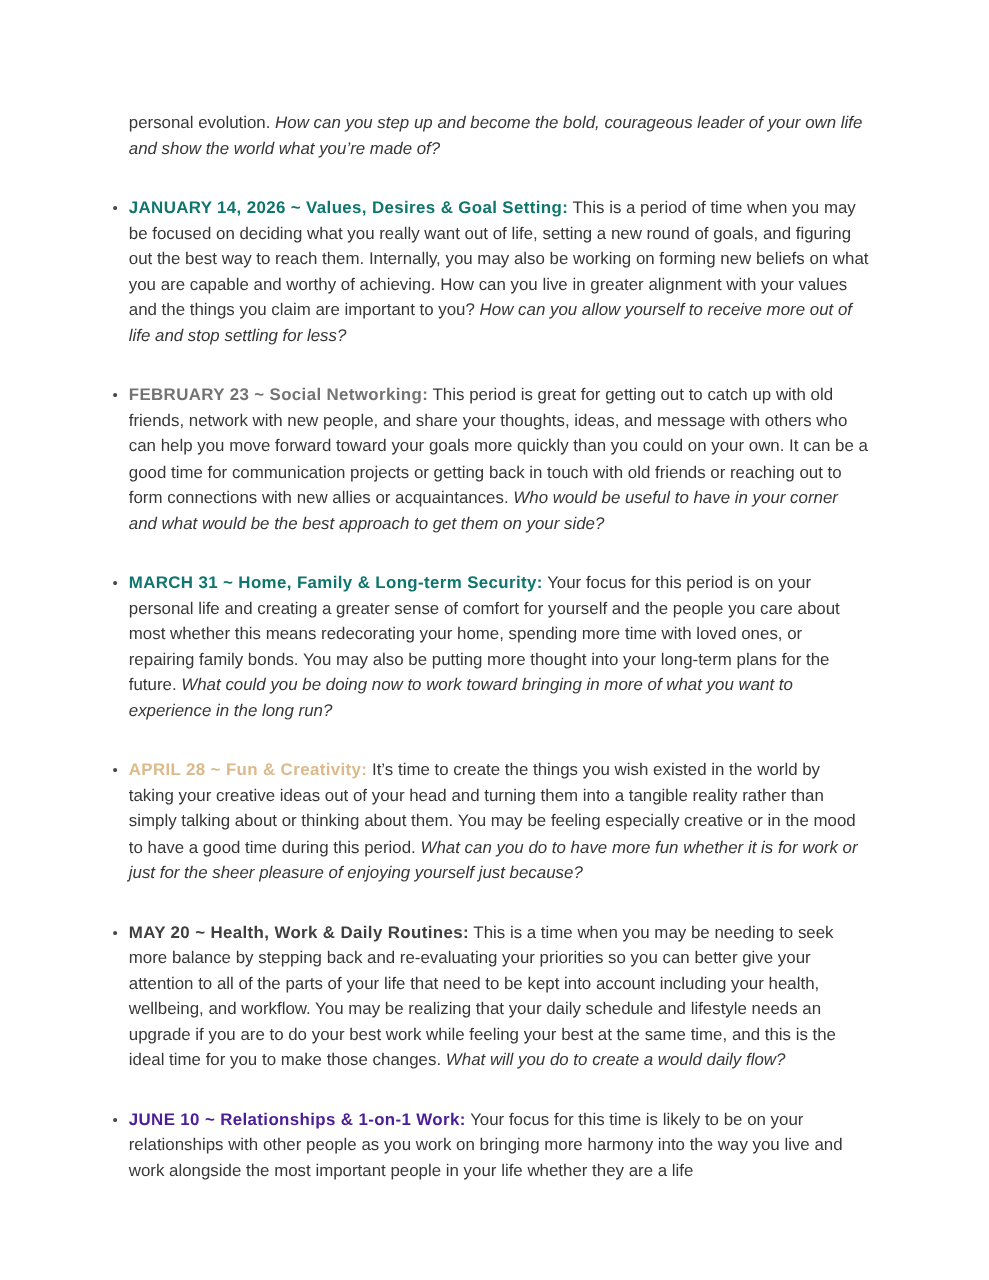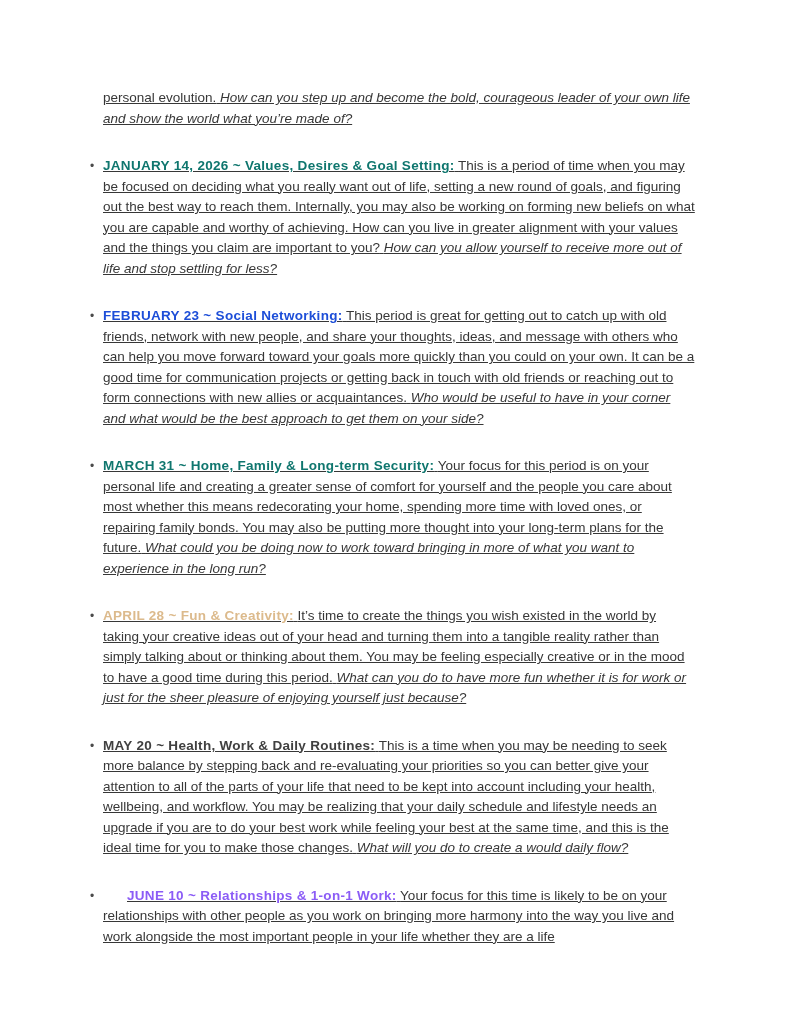--- a/index.html
+++ b/index.html
@@ -16,21 +16,20 @@
   .page {
     box-sizing: border-box;
     width: 791px;
     height: 736px;
     padding: 88px 96px 40px 103px;
     background: #ffffff;
     color: #373737;
     font-size: 13.5px;
     line-height: 20.5px;
     font-weight: 400;
-    text-decoration: underline;
   }
   .intro {
     margin: 0 0 27px 0;
   }
   .entries {
     list-style: none;
     margin: 0;
     padding: 0;
   }
   .entries li {
@@ -69,21 +68,21 @@
 
     <li>
       <span class="marker">•</span>
       <span class="hl" style="color: #0f766e;">JANUARY 14, 2026 ~ Values, Desires &amp; Goal Setting:</span>
       <span>This is a period of time when you may be focused on deciding what you really want out of life, setting a new round of goals, and figuring out the best way to reach them. Internally, you may also be working on forming new beliefs on what you are capable and worthy of achieving. How can you live in greater alignment with your values and the things you claim are important to you?</span>
       <span class="q">How can you allow yourself to receive more out of life and stop settling for less?</span>
     </li>
 
     <li>
       <span class="marker">•</span>
-      <span class="hl" style="color: #1d4ed8;">FEBRUARY 23 ~ Social Networking:</span>
+      <span class="hl" style="color: #737373;">FEBRUARY 23 ~ Social Networking:</span>
       <span>This period is great for getting out to catch up with old friends, network with new people, and share your thoughts, ideas, and message with others who can help you move forward toward your goals more quickly than you could on your own. It can be a good time for communication projects or getting back in touch with old friends or reaching out to form connections with new allies or acquaintances.</span>
       <span class="q">Who would be useful to have in your corner and what would be the best approach to get them on your side?</span>
     </li>
 
     <li>
       <span class="marker">•</span>
       <span class="hl" style="color: #0f766e;">MARCH 31 ~ Home, Family &amp; Long-term Security:</span>
       <span>Your focus for this period is on your personal life and creating a greater sense of comfort for yourself and the people you care about most whether this means redecorating your home, spending more time with loved ones, or repairing family bonds. You may also be putting more thought into your long-term plans for the future.</span>
       <span class="q">What could you be doing now to work toward bringing in more of what you want to experience in the long run?</span>
     </li>
@@ -97,19 +96,19 @@
 
     <li>
       <span class="marker">•</span>
       <span class="hl" style="color: #404040;">MAY 20 ~ Health, Work &amp; Daily Routines:</span>
       <span>This is a time when you may be needing to seek more balance by stepping back and re-evaluating your priorities so you can better give your attention to all of the parts of your life that need to be kept into account including your health, wellbeing, and workflow. You may be realizing that your daily schedule and lifestyle needs an upgrade if you are to do your best work while feeling your best at the same time, and this is the ideal time for you to make those changes.</span>
       <span class="q">What will you do to create a would daily flow?</span>
     </li>
 
     <li>
       <span class="marker">•</span>
-      <span class="hl" style="color: #8b5cf6; margin-left: 24px;">JUNE 10 ~ Relationships &amp; 1-on-1 Work:</span>
+      <span class="hl" style="color: #4c1d95;">JUNE 10 ~ Relationships &amp; 1-on-1 Work:</span>
       <span>Your focus for this time is likely to be on your relationships with other people as you work on bringing more harmony into the way you live and work alongside the most important people in your life whether they are a life</span>
     </li>
 
   </ul>
 
 </div>
 
 </body></html>

